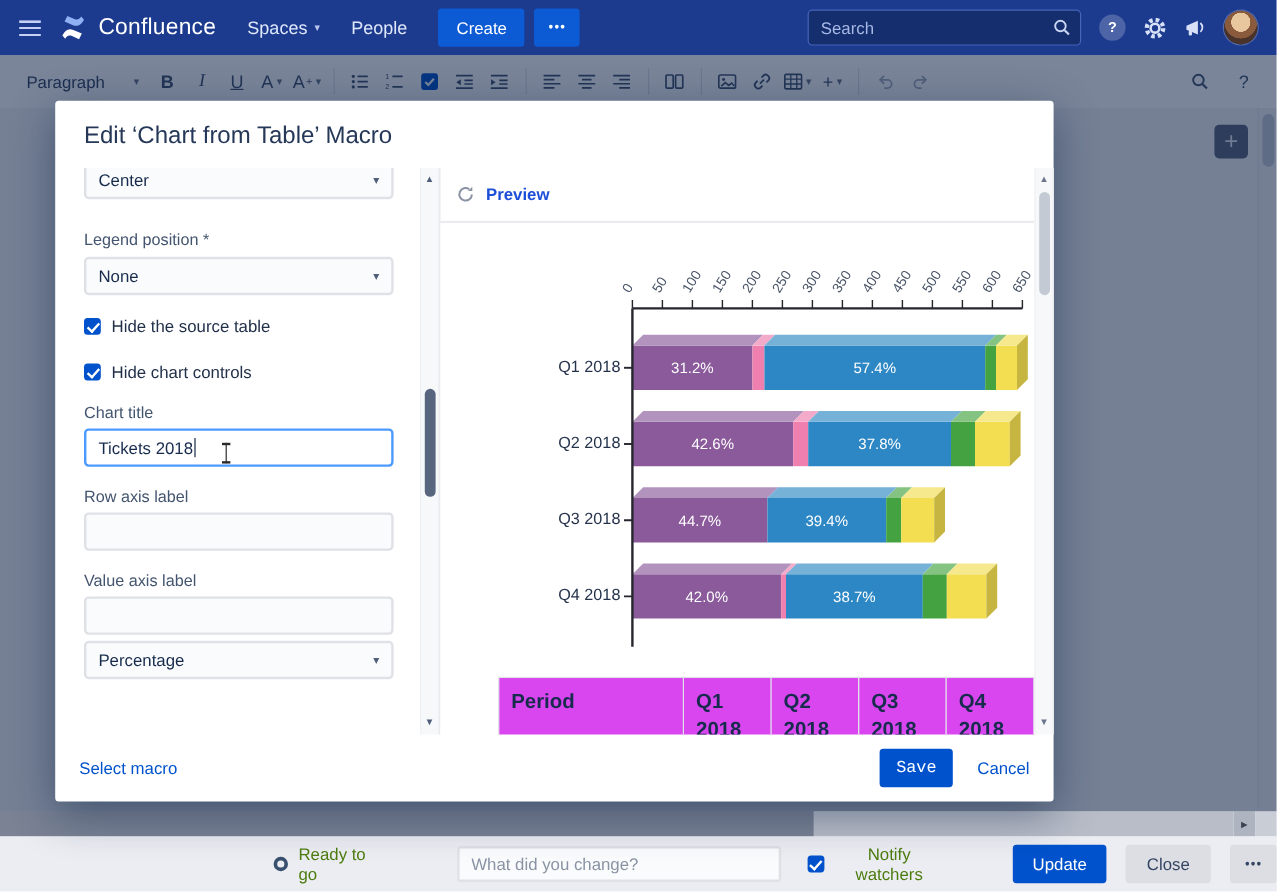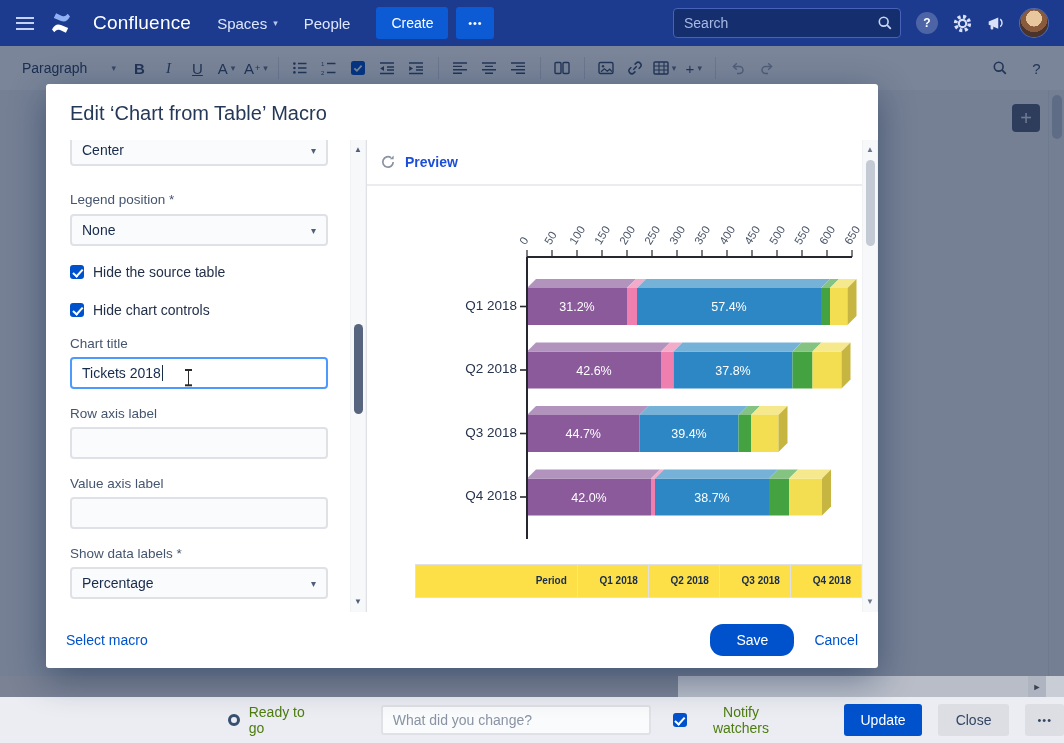--- a/index.html
+++ b/index.html
@@ -5,21 +5,21 @@
   * { box-sizing: border-box; margin: 0; padding: 0; }
   html,body { width:1064px; height:743px; }
   body { font-family:"Liberation Sans", sans-serif; background:#F4F5F7; }
   .screen { position:relative; width:1064px; height:743px; overflow:hidden; background:#F4F5F7; }
 
   
   .navbar { position:absolute; top:0; left:0; right:0; height:46px; background:#1C3A8E;
             display:flex; align-items:center; padding:0 16px; z-index:40; }
   .hamburger { width:18px; height:13px; margin-right:16px; cursor:pointer;
                background:repeating-linear-gradient(#C6D2F4 0 2px, transparent 2px 5.5px); }
-  .brand { display:flex; align-items:center; gap:21px; margin-right:26px; cursor:pointer; }
+  .brand { display:flex; align-items:center; gap:10px; margin-right:26px; cursor:pointer; }
   .brand-text { color:#FFFFFF; font-size:19px; font-weight:500; letter-spacing:.2px; }
   .nav-item { color:#DEE7FC; font-size:15px; margin-right:26px; display:flex; align-items:center; gap:6px; cursor:pointer; }
   .chev { font-size:9px; color:#B9C6EE; }
   .create-btn { background:#0C5BD5; color:#fff; border:none; border-radius:3px; height:32px;
                 padding:0 15px; font-size:14px; font-weight:500; margin-right:8px; cursor:pointer; font-family:inherit; }
   .nav-more { background:#0C5BD5; color:#fff; border:none; border-radius:3px; height:32px; width:38px;
               font-size:11px; letter-spacing:1px; cursor:pointer; font-family:inherit; }
   .nav-right { margin-left:auto; display:flex; align-items:center; gap:15px; }
   .searchbox { position:relative; width:228px; }
   .searchbox input { width:100%; height:30px; background:rgba(9,30,66,0.42); border:1px solid #4663B8;
@@ -62,22 +62,22 @@
   
   .modal { position:absolute; left:46px; top:84px; width:832px; height:584px; background:#fff;
            border-radius:3px; box-shadow:0 10px 36px rgba(9,30,66,0.45); z-index:50;
            display:flex; flex-direction:column; }
   .m-header { height:56px; padding:18px 24px 0; }
   .m-title { font-size:20px; font-weight:500; color:#253858; }
   .m-body { height:472px; display:flex; }
   .m-footer { height:56px; display:flex; align-items:center; padding:0 20px; gap:20px; }
   .link { color:#0052CC; font-size:14px; cursor:pointer; text-decoration:none; }
   .grow { flex:1; }
-  .save-btn { background:#0052CC; color:#fff; border:none; border-radius:13px; height:32px; padding:0 26px;
-              font-size:14px; font-weight:500; cursor:pointer; font-family:Liberation Sans, sans-serif; }
+  .save-btn { background:#0052CC; color:#fff; border:none; border-radius:3px; height:32px; padding:0 14px;
+              font-size:14px; font-weight:500; cursor:pointer; font-family:Liberation Mono, monospace; }
 
   
   .form { width:304px; padding:0 22px 0 24px; overflow:hidden; }
   .f-label { display:block; font-size:13.5px; color:#44556F; height:16px; }
   .f-select, .f-input { width:258px; height:32px; border:2px solid #DFE1E6; border-radius:4px; background:#FAFBFC;
               display:flex; align-items:center; padding:0 10px; font-size:14px; color:#172B4D; cursor:pointer; }
   .f-select .chev { margin-left:auto; color:#505F79; font-size:10px; }
   input.f-input { cursor:text; font-family:inherit; }
   .f-input.focused { border-color:#4C9AFF; background:#fff; position:relative; cursor:text; }
   .caret { display:inline-block; width:1.5px; height:16px; background:#172B4D; margin-left:1px; vertical-align:-3px; }
@@ -108,22 +108,22 @@
               gap:9px; padding:0 13px; color:#6B778C; }
   .p-title { font-size:14px; font-weight:700; color:#1d4ed8; }
   .p-content { position:relative; flex:1; overflow:hidden; background:#fff; }
   .chart { position:absolute; left:10px; top:6px; width:620px; height:372px; }
   .tick-label { position:absolute; height:14px; line-height:14px; font-size:11.5px; color:#4A5568;
                 transform-origin:0 100%; transform:rotate(-58deg); white-space:nowrap; }
   .cat-label { position:absolute; left:0; width:140px; text-align:right; font-size:13.5px; color:#26334D; }
   svg text { font-family:"Liberation Sans", sans-serif; }
 
   .ptable { position:absolute; left:48px; top:378px; border-collapse:collapse; }
-  .ptable th { background:#fde047; border:1px solid #DFE1E6; color:#172B4D; font-size:10px; font-weight:700;
-               text-align:right; vertical-align:top; padding:9px 10px; line-height:1.35; }
+  .ptable th { background:#d946ef; border:1px solid #DFE1E6; color:#172B4D; font-size:17px; font-weight:700;
+               text-align:left; vertical-align:top; padding:9px 10px; line-height:1.35; }
   .ptable th.c0 { width:205px; } .ptable th.cq { width:82px; }
 
   
   .hscroll { position:absolute; top:676px; left:0; right:0; height:21px; display:flex; z-index:40; }
   .hscroll .track { flex:1; background:#B8BDC8; position:relative; }
   .hscroll .hthumb { position:absolute; left:0; top:0; bottom:0; width:678px; background:#7A8294; }
   .hscroll .harr { width:18px; background:#AEB4C0; color:#3C4250; font-size:9px; display:flex;
                    align-items:center; justify-content:center; cursor:pointer; }
   .hscroll .corner { width:18px; background:#C9CDD6; }
 
@@ -354,21 +354,20 @@
         <label class="f-label" style="margin-top:18px">Chart title</label>
         <div class="f-input focused" style="margin-top:5px">
           <span>Tickets 2018</span>
             <span class="caret"></span>
           <span class="ibeam"></span>
         </div>
         <label class="f-label" style="margin-top:17px">Row axis label</label>
         <input class="f-input" style="margin-top: 5px;">
         <label class="f-label" style="margin-top:17px">Value axis label</label>
         <input class="f-input" style="margin-top: 5px;">
-        <label class="f-label" style="margin-top:17px">Show data labels *</label>
         <div class="f-select" style="margin-top:5px">
           <span>Percentage</span>
           <span class="chev">▾</span>
         </div>
       </div>
 
       <div class="vsb form-sb">
         <span class="arr up">▲</span>
         <div class="thumb"></div>
         <span class="arr down">▼</span>

